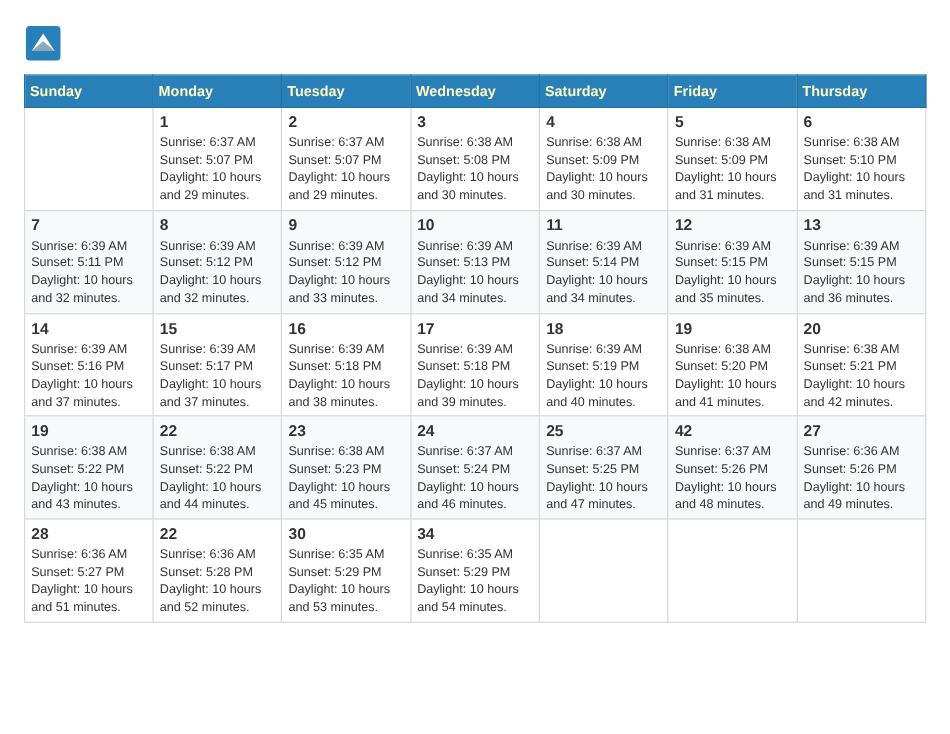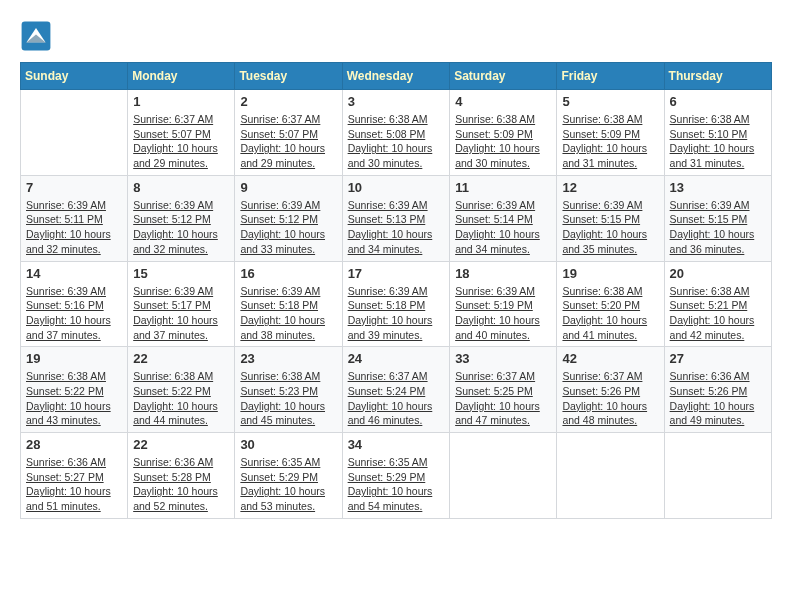--- a/index.html
+++ b/index.html
@@ -81,21 +81,20 @@
     .day-number {
       font-weight: bold;
       font-size: 13px;
       margin-bottom: 3px;
       display: block;
     }
     .cell-info {
       font-size: 10.5px;
       line-height: 1.4;
       color: #333;
-      text-decoration: underline;
     }
     .empty-cell {
       background: #f8f9fa;
     }
   </style>
 </head>
 <body>
 
 <div class="header">
   <div class="logo">
@@ -298,21 +297,21 @@
 and 45 minutes.</div>
         </td>
         <td>
           <span class="day-number">24</span>
           <div class="cell-info" style="white-space: pre-line;">Sunrise: 6:37 AM
 Sunset: 5:24 PM
 Daylight: 10 hours
 and 46 minutes.</div>
         </td>
         <td>
-          <span class="day-number">33</span>
+          <span class="day-number">25</span>
           <div class="cell-info" style="white-space: pre-line;">Sunrise: 6:37 AM
 Sunset: 5:25 PM
 Daylight: 10 hours
 and 47 minutes.</div>
         </td>
         <td>
           <span class="day-number">42</span>
           <div class="cell-info" style="white-space: pre-line;">Sunrise: 6:37 AM
 Sunset: 5:26 PM
 Daylight: 10 hours

